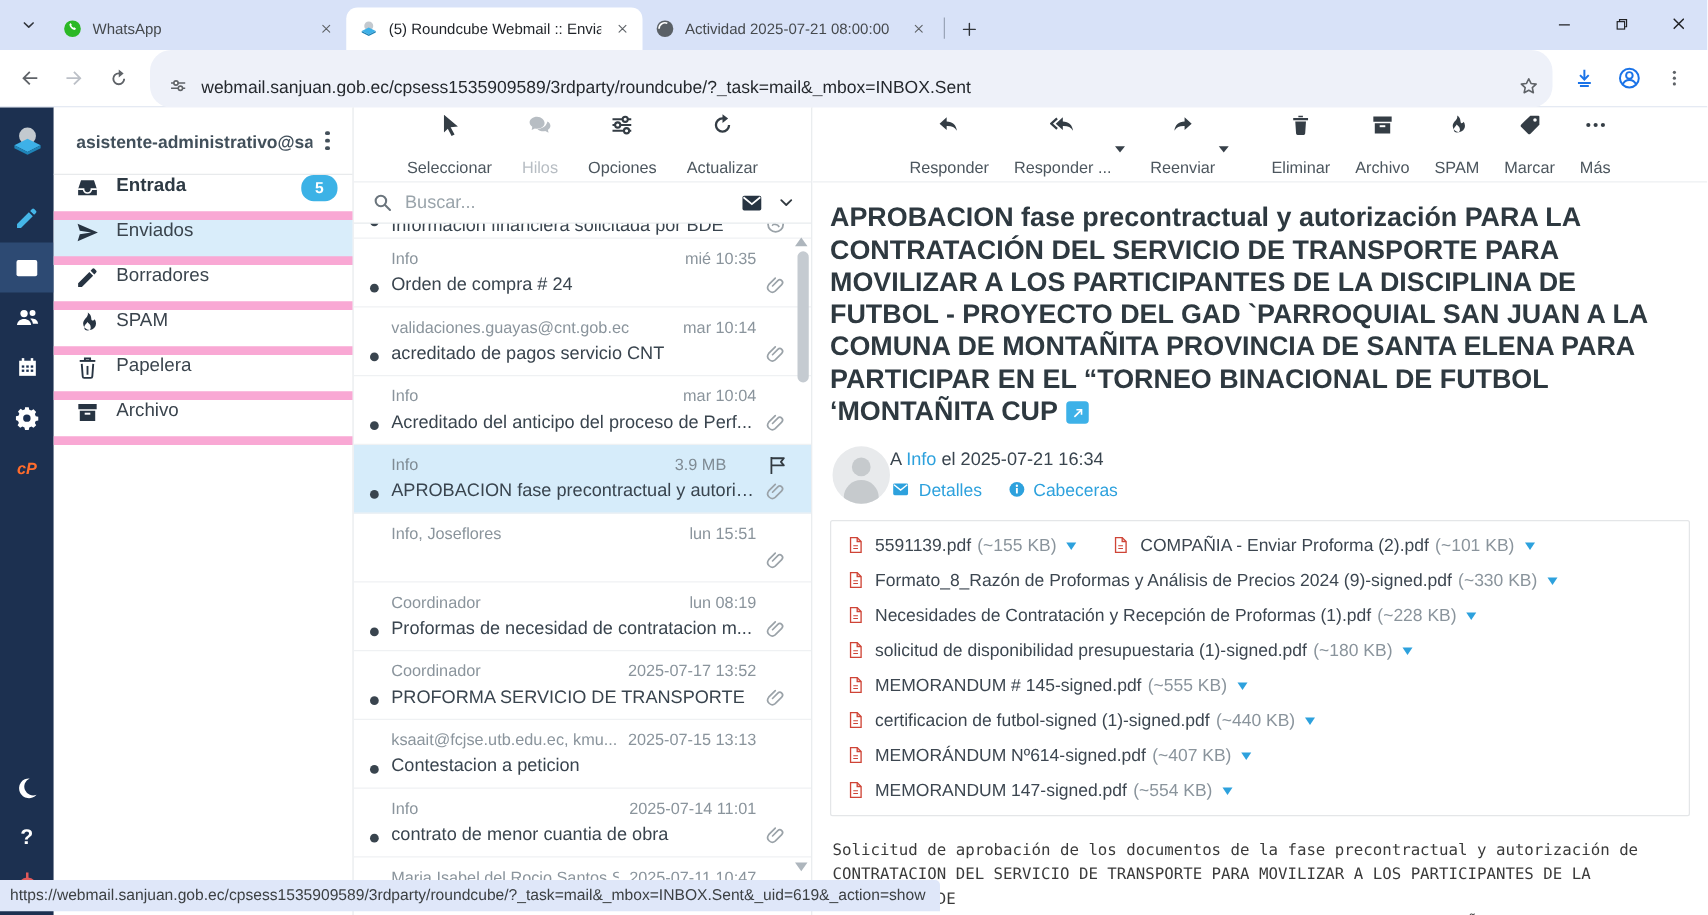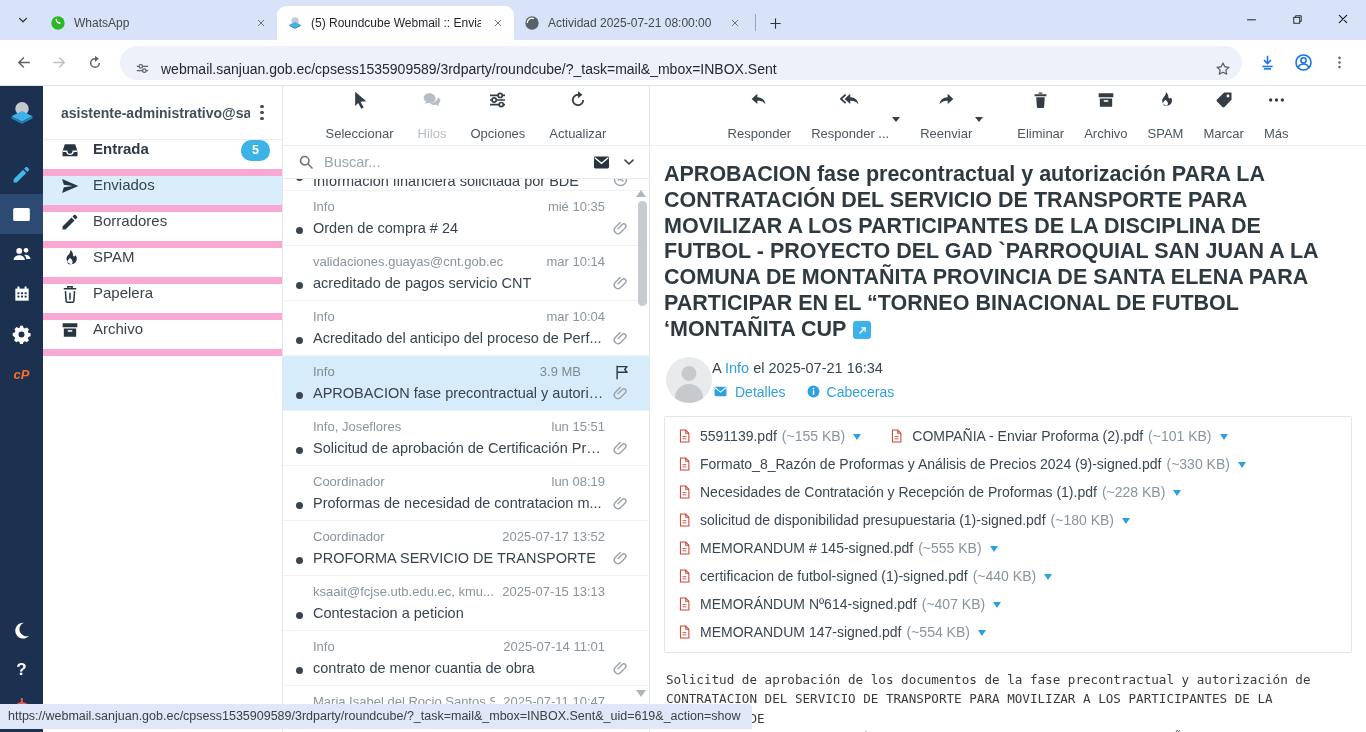--- a/index.html
+++ b/index.html
@@ -16,21 +16,21 @@
   .fav { width:16px; height:16px; flex:none; }
   .tclose { width:17px; height:17px; flex:none; display:flex; align-items:center; justify-content:center; color:#5f6368; border-radius:50%; }
   .tabsep { width:1px; height:17px; background:#9aa5b8; margin:0 6px 9px 4px; }
   .newtab { width:26px; height:26px; margin-bottom:4px; display:flex; align-items:center; justify-content:center; color:#30343a; }
   .winctl { position:absolute; top:0; right:0; height:38px; display:flex; }
   .wbtn { width:46px; height:38px; display:flex; align-items:center; justify-content:center; color:#202124; }
 
   .navbar { height:46px; background:#fff; display:flex; align-items:center; padding:0 10px 0 6px; gap:2px; border-bottom:1px solid #dde3ef; }
   .navbtn { width:34px; height:34px; border-radius:50%; display:flex; align-items:center; justify-content:center; color:#5f6368; flex:none; }
   .navbtn.disabled { color:#bcc0c7; }
-  .omnibox { flex:1; height:34px; background:#eef1f9; border-radius:17px; display:flex; align-items:center; gap:10px; padding:12px 10px 0 14px; margin:0 6px; }
+  .omnibox { flex:1; height:46px; background:#eef1f9; border-radius:17px; display:flex; align-items:center; gap:10px; padding:12px 10px 0 14px; margin:0 6px; }
   .url { flex:1; font-size:14px; color:#24282d; white-space:nowrap; overflow:hidden; }
 
   
   .app { position:absolute; top:86px; left:0; right:0; bottom:0; display:flex; }
 
   .rail { width:43px; background:#1c3050; display:flex; flex-direction:column; align-items:center; flex:none; }
   .ric { width:43px; height:40px; display:flex; align-items:center; justify-content:center; color:#fff; flex:none; }
   .ric.logo { height:46px; margin-top:4px; }
   .ric.compose { color:#45b6e8; margin-top:18px; }
   .ric.active { background:#2d4a73; }
@@ -639,24 +639,20 @@
           </svg>
         <svg class="rowic cliplow" width="17" height="17" viewBox="0 0 24 24">
             <use href="#i-clip"></use>
           </svg>
       </div>
 
       <div class="msg">
         <div class="l1">
             <span class="sender">Info, Joseflores</span>
             <span class="meta">lun 15:51</span>
-          </div>
-        <div class="l2">
-            <span class="dot"></span>
-            <span class="subj">Solicitud de aprobación de Certificación Pre...</span>
           </div>
         <svg class="rowic cliplow" width="17" height="17" viewBox="0 0 24 24">
             <use href="#i-clip"></use>
           </svg>
       </div>
 
       <div class="msg">
         <div class="l1">
             <span class="sender">Coordinador</span>
             <span class="meta">lun 08:19</span>

